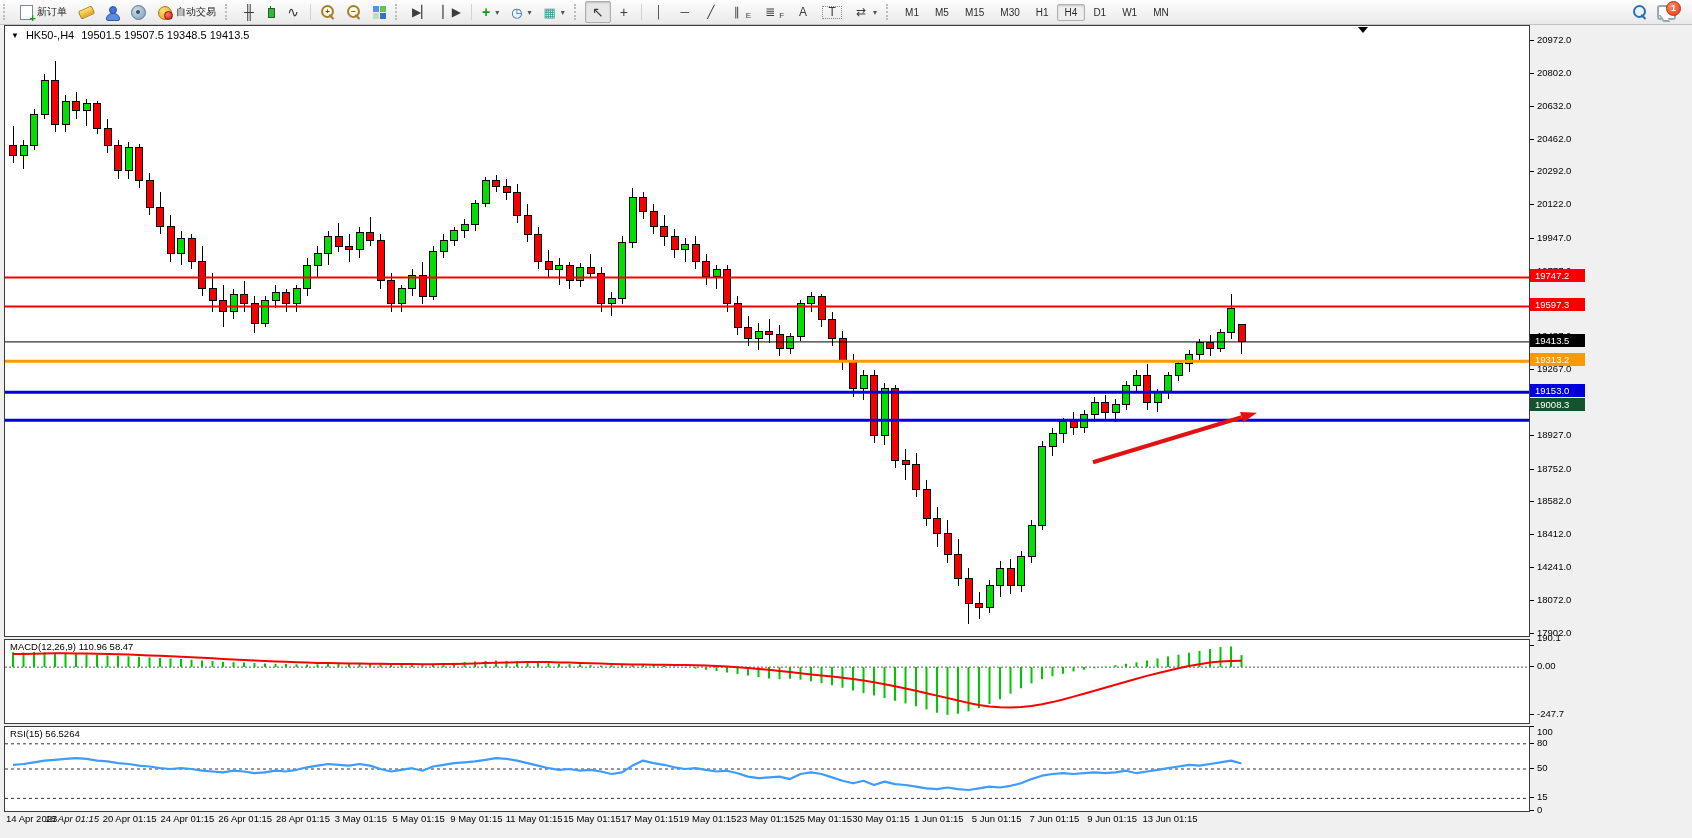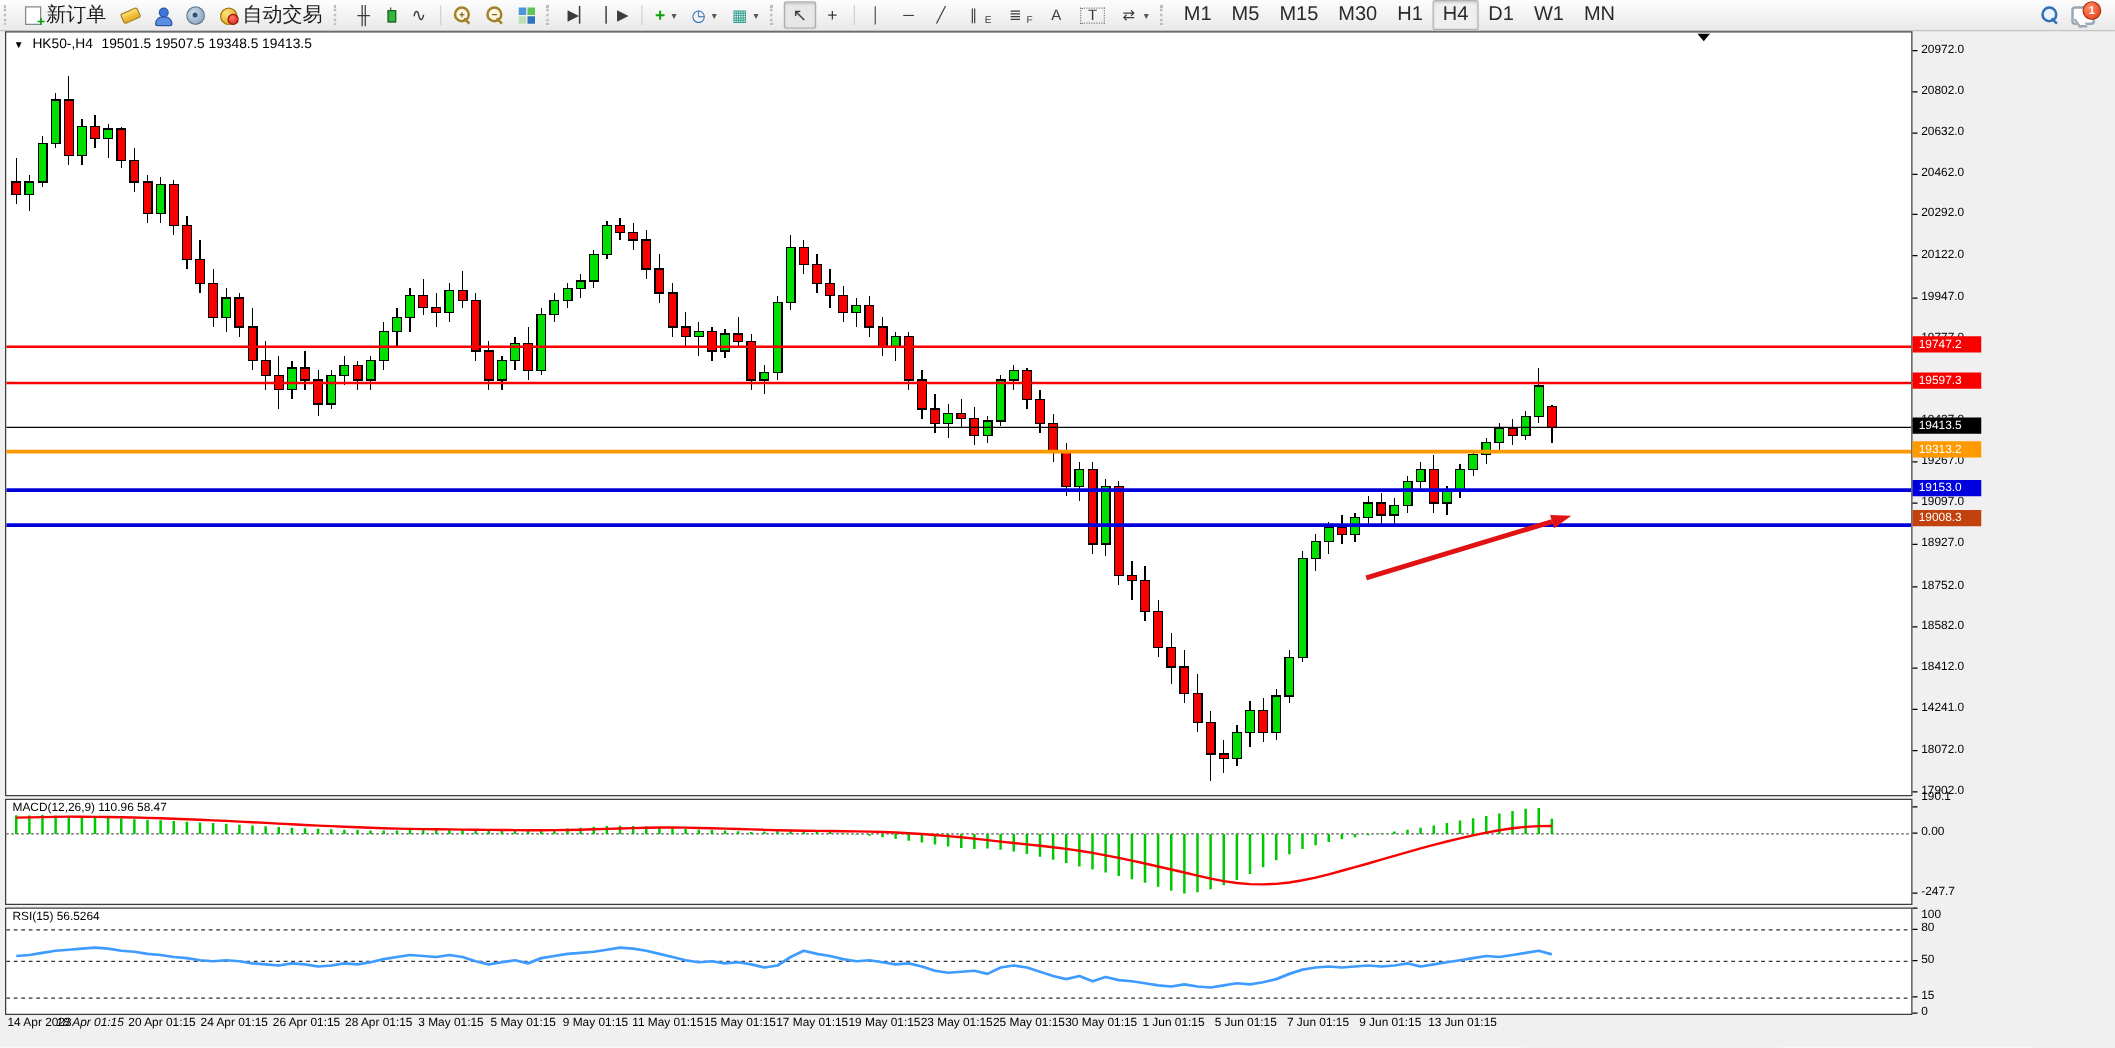--- a/index.html
+++ b/index.html
@@ -17,21 +17,21 @@
   }
   .tb-grip{width:5px;height:16px;border-left:2px dotted #bdbdbd;margin:0 4px 0 3px;}
   .tb-sep{width:1px;height:16px;background:#d2d2d2;margin:0 4px;}
   .tb-btn{height:20px;display:inline-flex;align-items:center;gap:4px;padding:0 5px;
     border:1px solid transparent;border-radius:2px;cursor:default;}
   .tb-btn.pressed{background:#e7e7e7;border:1px solid #aeaeae;box-shadow:inset 0 1px 2px rgba(0,0,0,.18);}
   .g{font-size:12px;color:#3c3c3c;min-width:14px;text-align:center;line-height:14px;}
   .g.big{font-size:14px;}
   .sub{font-size:8px;color:#3c3c3c;margin-left:-2px;position:relative;top:3px;}
   .caret{font-size:8px;color:#555;margin-left:1px;}
-  .cn{font-size:16px;color:#1a1a1a;}
+  .cn{font-size:10px;color:#1a1a1a;}
   
   .ico{display:inline-block;position:relative;}
   .doc{width:11px;height:13px;background:#fff;border:1px solid #7e8killed8;border:1px solid #7e8a96;}
   .doc .plus{position:absolute;right:-4px;bottom:-4px;color:#0ca00c;font-weight:bold;font-size:11px;line-height:10px;}
   .crayon{width:13px;height:7px;background:linear-gradient(#ffe06a,#e2a820);border:1px solid #a97f15;border-radius:2px;transform:rotate(-24deg);}
   .person{width:13px;height:13px;}
   .person .head{position:absolute;left:3px;top:0;width:6px;height:6px;border-radius:50%;background:#3f74d8;border:1px solid #2b57a8;}
   .person .body{position:absolute;left:0;top:7px;width:12px;height:6px;border-radius:6px 6px 2px 2px;background:#5b8de2;border:1px solid #2b57a8;}
   .signal{width:13px;height:13px;border-radius:50%;background:radial-gradient(circle at 35% 35%,#cfe0ef,#7897b4);border:1px solid #5e7florida0;border:1px solid #5e7a90;}
   .signal .dot{position:absolute;left:4px;top:4px;width:4px;height:4px;border-radius:50%;background:#35536e;}
@@ -54,21 +54,21 @@
   .tile i:nth-child(3){background:#bfe0b4;}
   .tile i:nth-child(4){background:#2f73c0;}
   .indplus{color:#0ca00c;font-weight:bold;font-size:14px;}
   .clockg{color:#2f6fb4;font-size:13px;}
   .tmplg{color:#2e9d8f;font-size:13px;}
   .bubble{width:15px;height:11px;position:relative;background:#fff;border:2px solid #9aa7b5;border-radius:3px;}
   .bubble .tail{position:absolute;left:2px;bottom:-4px;width:5px;height:5px;background:#fff;border-left:2px solid #9aa7b5;border-bottom:2px solid #9aa7b5;transform:skewX(35deg);}
   .badge{position:absolute;right:-7px;top:-6px;width:13px;height:13px;border-radius:50%;
     background:radial-gradient(circle at 35% 30%,#ff8a66,#e23c12);color:#fff;font-size:9px;font-weight:bold;
     text-align:center;line-height:13px;border:1px solid #b52c08;}
-  .tf{padding:2px 7px;font-size:16px;color:#2b2b2b;border:1px solid transparent;border-radius:2px;}
+  .tf{padding:2px 7px;font-size:10px;color:#2b2b2b;border:1px solid transparent;border-radius:2px;}
   .tf.active{background:#efefef;border:1px solid #b2b2b2;box-shadow:inset 0 1px 2px rgba(0,0,0,.18);}
   .tb-right{margin-left:auto;display:flex;align-items:center;gap:10px;padding-right:16px;}
   
   .pane{position:absolute;left:4px;width:1524px;background:#fff;border:1px solid #3c3c3c;box-sizing:content-box;}
   #pane-main{top:25px;height:610px;}
   #pane-macd{top:639px;height:83px;}
   #pane-rsi{top:726px;height:84px;}
   .pane svg{position:absolute;left:0;top:0;}
   .chart-title{position:absolute;left:6px;top:3px;font-size:11px;display:flex;gap:7px;align-items:center;z-index:5;}
   .chart-title .tri{font-size:8px;position:relative;top:0px;}
@@ -685,21 +685,21 @@
     <div class="ptick-line" style="top: 743px;"></div>
     <div class="ptick-text" style="top: 738px;">50</div>
     <div class="ptick-line" style="top: 772.4px;"></div>
     <div class="ptick-text" style="top: 767.4px;">15</div>
     <div class="ptick-line" style="top: 785px;"></div>
     <div class="ptick-text" style="top: 780px;">0</div>
     <div class="ptag" style="top: 244.49px; background: rgb(248, 0, 0);">19747.2</div>
     <div class="ptag" style="top: 273.426px; background: rgb(248, 0, 0);">19597.3</div>
     <div class="ptag" style="top: 328.268px; background: rgb(255, 153, 0);">19313.2</div>
     <div class="ptag" style="top: 359.193px; background: rgb(0, 0, 221);">19153.0</div>
-    <div class="ptag" style="top: 383px; background: #c2410c;">19008.3</div>
+    <div class="ptag" style="top: 373px; background: #14532d;">19008.3</div>
     <div class="ptag" style="top: 308.907px; background: rgb(0, 0, 0);">19413.5</div>
   </div>
 <div id="date-axis">
     <div class="dlabel" style="left: 2px;">14 Apr 2023</div>
     <div class="dlabel" style="left: 68px; transform: translateX(-50%); font-style: italic;">18 Apr 01:15</div>
     <div class="dlabel" style="left: 125.6px; transform: translateX(-50%);">20 Apr 01:15</div>
     <div class="dlabel" style="left: 183.4px; transform: translateX(-50%);">24 Apr 01:15</div>
     <div class="dlabel" style="left: 241.2px; transform: translateX(-50%);">26 Apr 01:15</div>
     <div class="dlabel" style="left: 299px; transform: translateX(-50%);">28 Apr 01:15</div>
     <div class="dlabel" style="left: 356.8px; transform: translateX(-50%);">3 May 01:15</div>

